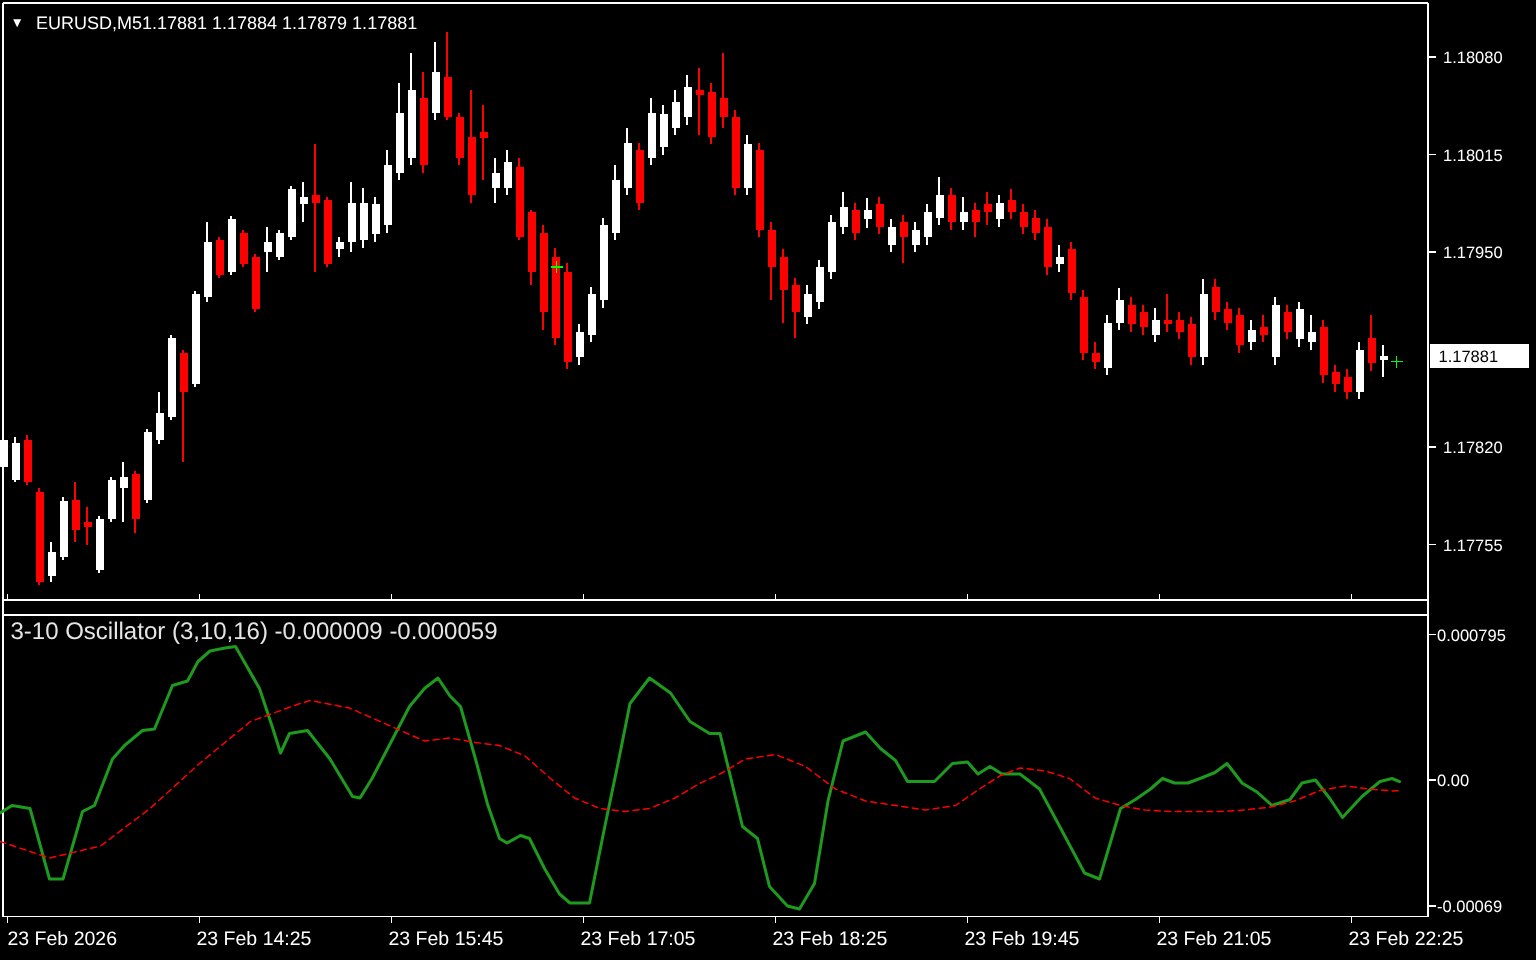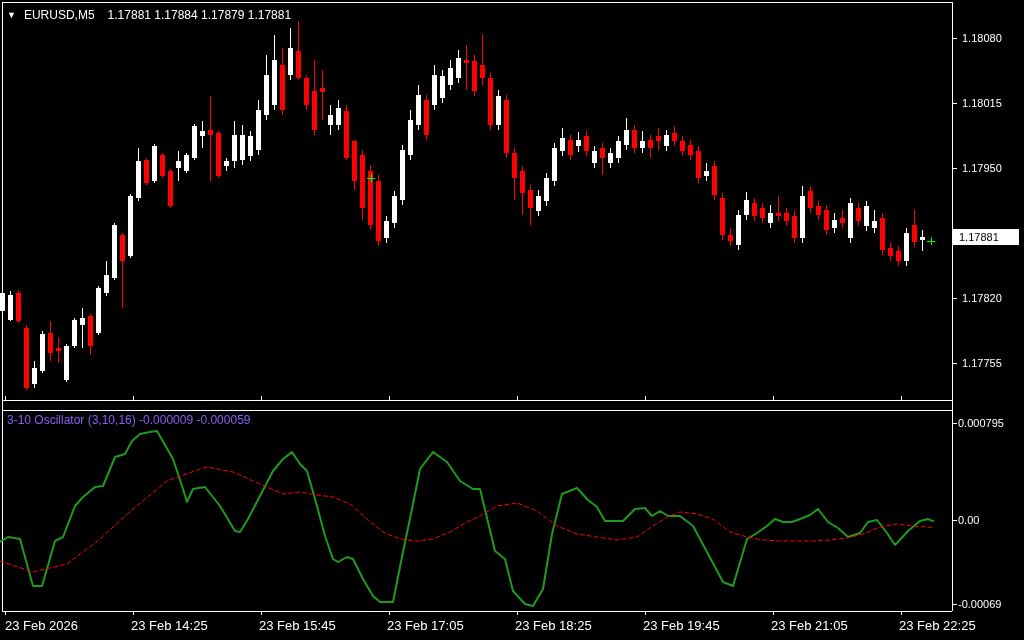--- a/index.html
+++ b/index.html
@@ -3,22 +3,22 @@
 <meta charset="utf-8">
 <style>
   html,body{margin:0;padding:0;background:#000;}
   .screen{position:relative;width:1024px;height:640px;background:#000;overflow:hidden;
           font-family:"Liberation Sans",sans-serif;}
   svg{position:absolute;left:0;top:0;}
   svg text{font-family:"Liberation Sans",sans-serif;}
   .title-row{position:absolute;left:7px;top:8px;display:flex;align-items:center;
              color:#fff;font-size:12px;white-space:pre;}
   .tri{font-size:9px;margin-right:8px;color:#fff;cursor:pointer;}
-  .sym{margin-right:13px;}
-  .osc-label{position:absolute;left:7px;top:413px;color:#8b5cf6;font-size:12px;white-space:pre;}
+  .sym{}
+  .osc-label{position:absolute;left:7px;top:413px;color:#e5e5e5;font-size:16px;white-space:pre;}
 </style>
 </head>
 <body>
 
 <div class="screen">
   <svg id="cv" width="1024" height="640">
       <line x1="2" y1="2" x2="952" y2="2" stroke="#FFFFFF" shape-rendering="crispEdges"></line>
       <line x1="2" y1="2" x2="2" y2="611" stroke="#FFFFFF" shape-rendering="crispEdges"></line>
       <line x1="2" y1="400" x2="952" y2="400" stroke="#FFFFFF" shape-rendering="crispEdges"></line>
       <line x1="2" y1="410" x2="952" y2="410" stroke="#FFFFFF" shape-rendering="crispEdges"></line>

